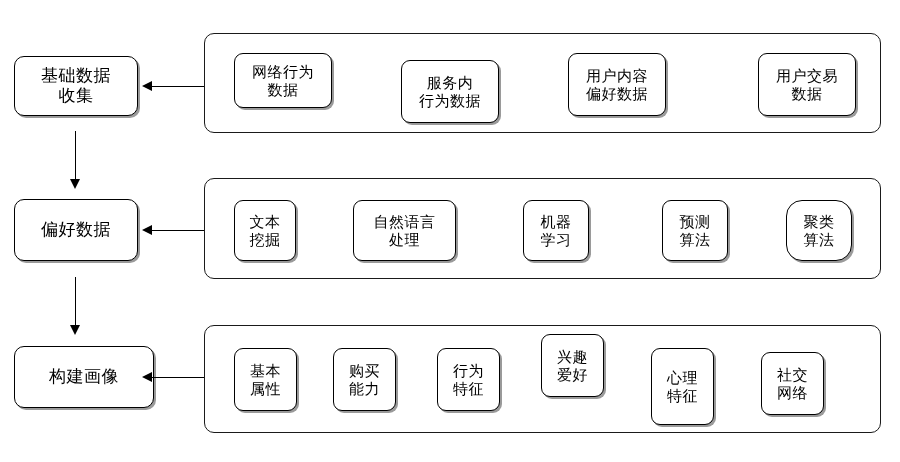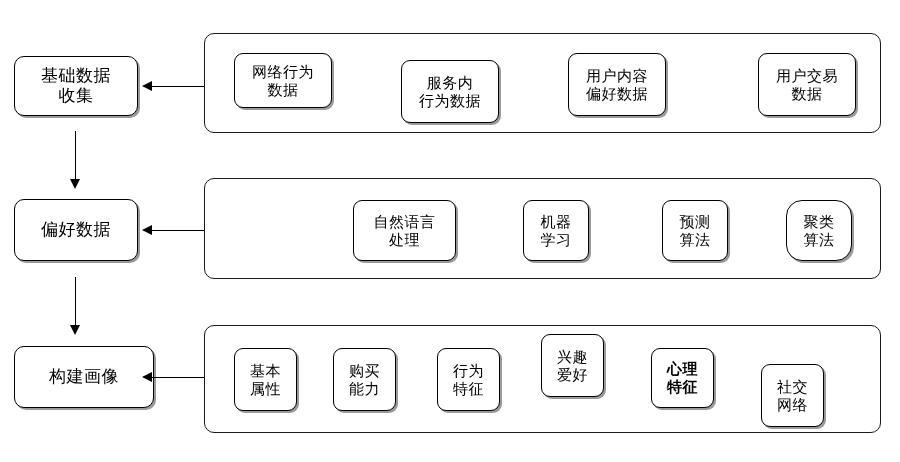--- a/index.html
+++ b/index.html
@@ -114,20 +114,22 @@
   <div class="connector v-line" style="left:75px; top:131px; height:49px;"></div>
   <div class="arrow-head arrow-down" style="left:70px; top:179px;"></div>
 
   <div class="node stage-node" style="left:14px; top:199px; width:124px; height:62px;">偏好数据</div>
 
   <div class="connector h-line" style="left:152px; top:230px; width:53px;"></div>
   <div class="arrow-head arrow-left" style="left:142px; top:225px;"></div>
 
   <div class="group-box" style="left:204px; top:178px; width:677px; height:101px;">
 
+    <div class="node item-node" style="left:29px; top:21px; width:62px; height:61px;">文本
+挖掘</div>
 
     <div class="node item-node" style="left:148px; top:21px; width:103px; height:61px;">自然语言
 处理</div>
 
     <div class="node item-node" style="left:318px; top:21px; width:66px; height:61px;">机器
 学习</div>
 
     <div class="node item-node" style="left:457px; top:21px; width:66px; height:61px;">预测
 算法</div>
 
@@ -150,20 +152,20 @@
 
     <div class="node item-node" style="left:29px; top:22px; width:63px; height:63px;">基本
 属性</div>
 
     <div class="node item-node" style="left:232px; top:22px; width:63px; height:63px;">行为
 特征</div>
 
     <div class="node item-node" style="left:336px; top:8px; width:63px; height:63px;">兴趣
 爱好</div>
 
-    <div class="node item-node" style="left:446px; top:22px; width:63px; height:60px;font-weight:bold;">心理
+    <div class="node item-node" style="left:446px; top:22px; width:63px; height:77px;">心理
 特征</div>
 
-    <div class="node item-node" style="left:556px; top:38px; width:63px; height:63px;">社交
+    <div class="node item-node" style="left:556px; top:26px; width:63px; height:63px;">社交
 网络</div>
   </div>
 
 </div>
 
 </body></html>

